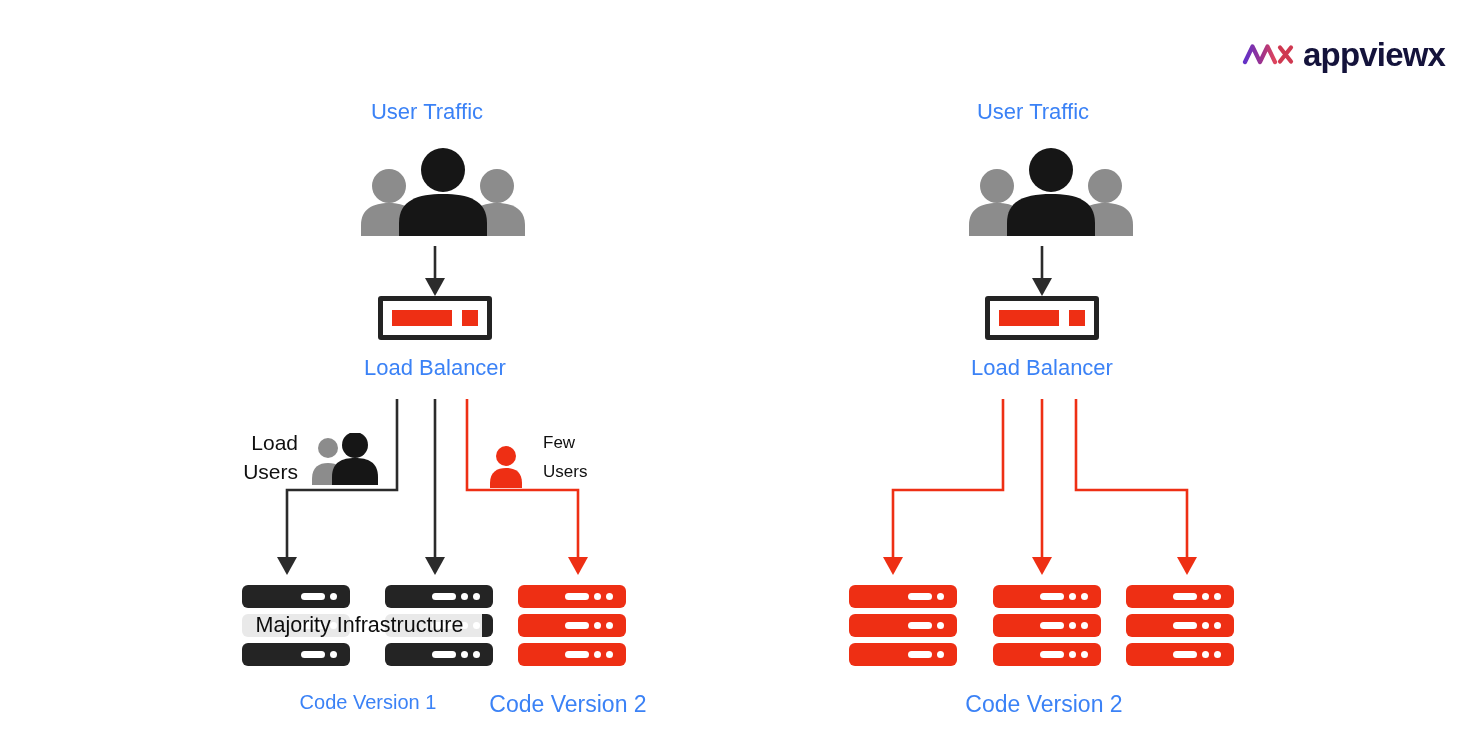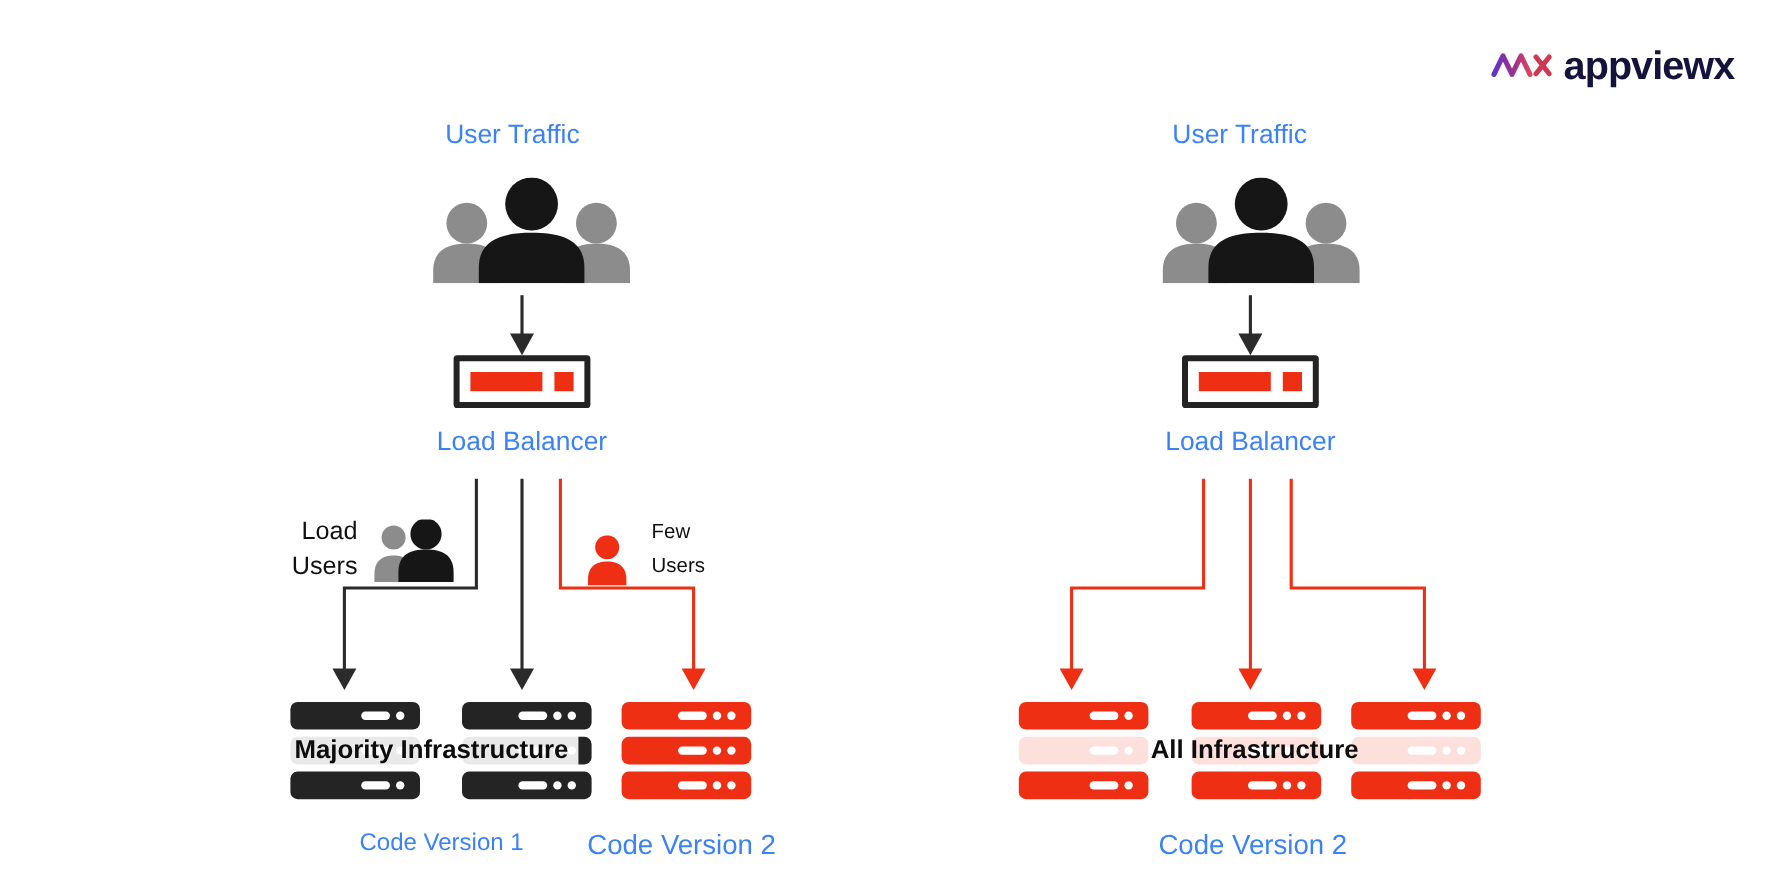--- a/index.html
+++ b/index.html
@@ -41,21 +41,21 @@
   }
   .srv.black{background:#242424;}
   .srv.red{background:#ee2f14;}
   .dash{width:24px;height:7px;border-radius:3.5px;background:#fff;}
   .dot{width:7px;height:7px;border-radius:50%;background:#fff;}
 
   
   .band{
     position:absolute;top:611px;height:29px;z-index:5;
     display:flex;align-items:center;justify-content:center;
-    font-size:21.5px;color:#0d0d0d;white-space:nowrap;font-weight:bold;
+    font-size:21.5px;color:#0d0d0d;white-space:nowrap;
   }
   .band.gray{background:rgba(255,255,255,0.90);}
   .band.pink{background:rgba(255,255,255,0.85);}
 
   svg{display:block;}
   .connector-layer{position:absolute;left:0;top:0;pointer-events:none;}
 </style>
 </head>
 <body>
 
@@ -273,17 +273,16 @@
         <span class="dot"></span>
         <span class="dot"></span>
       </div>
     <div class="srv red">
         <span class="dash"></span>
         <span class="dot"></span>
         <span class="dot"></span>
       </div>
   </div>
 
-  <div class="band pink" style="left:846px;width:399px;">All Infrastructure</div>
 
   <div class="abs lbl center" style="left:964px;top:691px;width:160px;font-size:23px;">Code Version 2</div>
 
 </div>
 
 </body></html>

